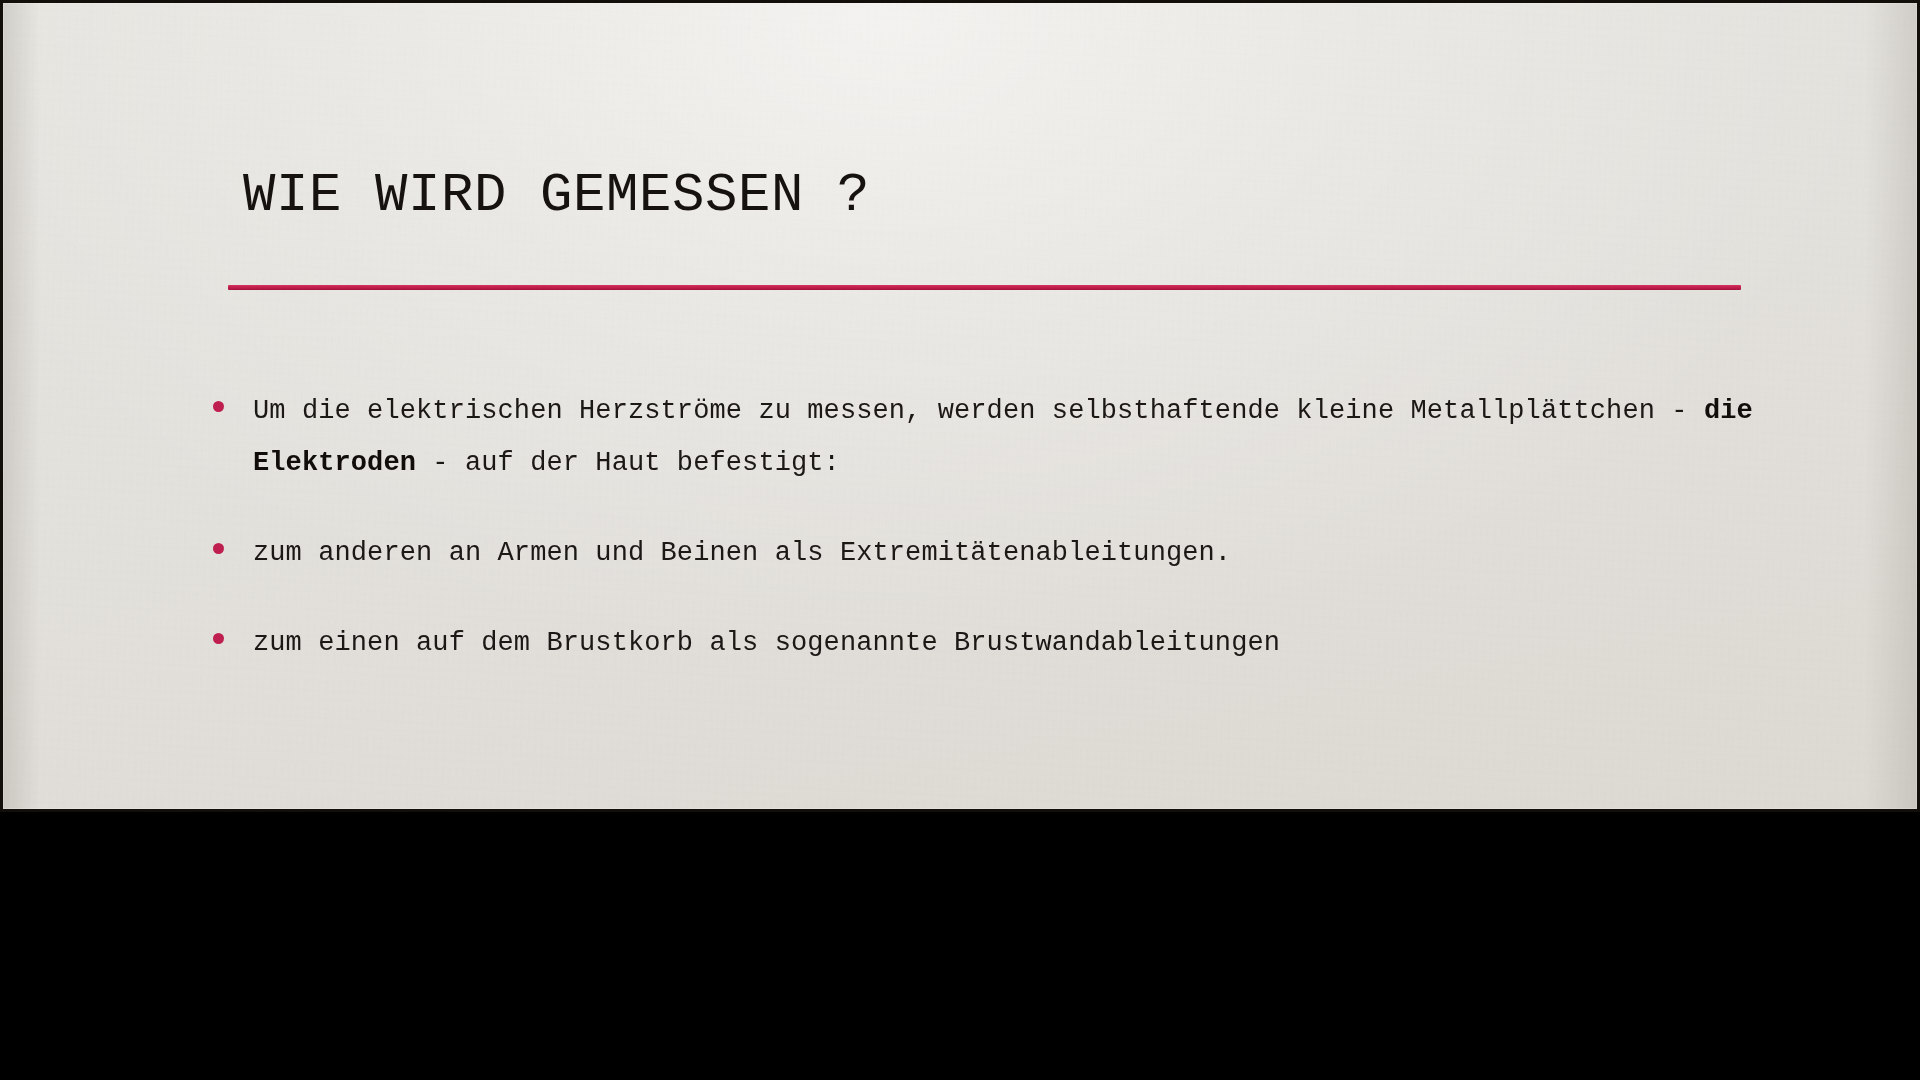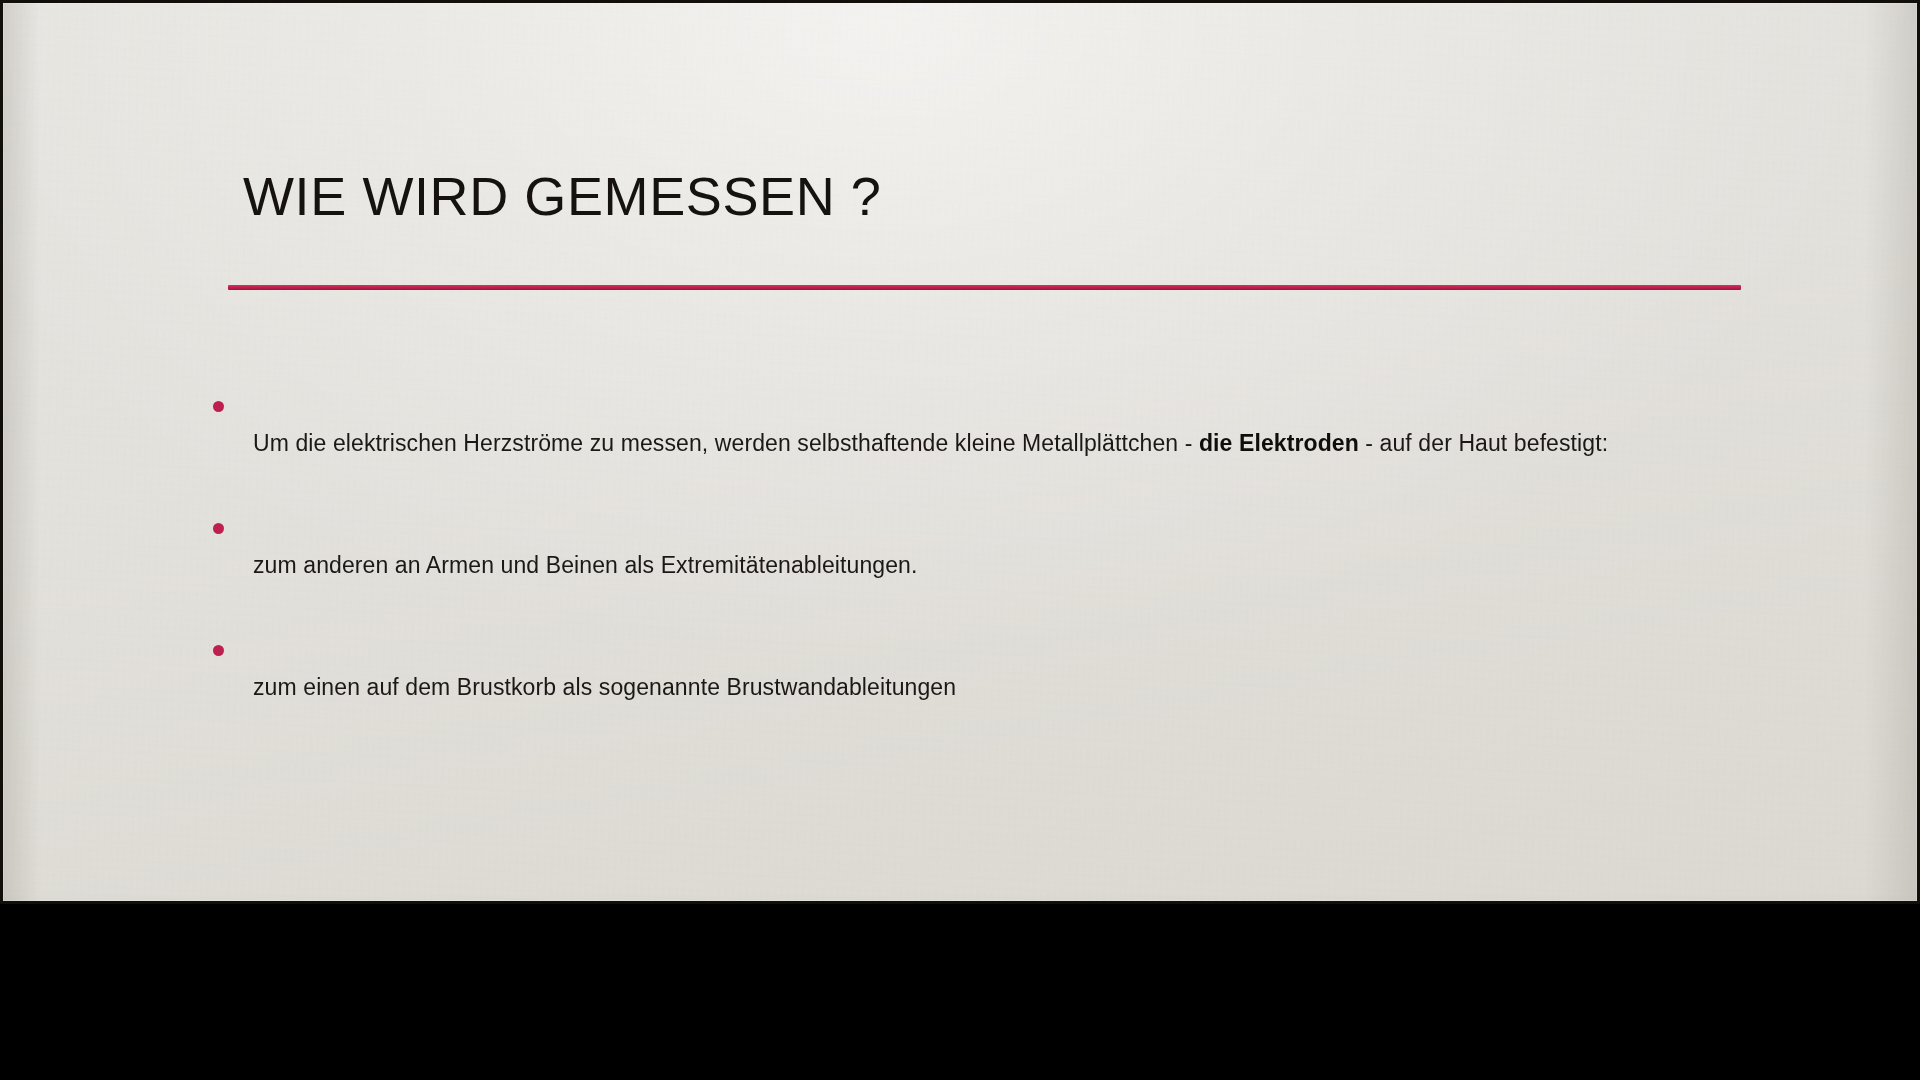--- a/index.html
+++ b/index.html
@@ -3,24 +3,24 @@
 <meta charset="utf-8">
 <style>
   html, body {
     margin: 0;
     padding: 0;
     background: #000;
   }
   #slide {
     position: relative;
     width: 1920px;
-    height: 904px;
+    height: 812px;
     overflow: hidden;
     background: #1a1512;
-    font-family: Liberation Sans, sans-serif;
+    font-family: Liberation Mono, monospace;
   }
 
   
   #wall {
     position: absolute;
     left: 0; top: 0;
     width: 1920px;
     height: 963px;
     background:
       radial-gradient(ellipse 1400px 900px at 46% 2%,
@@ -189,26 +189,25 @@
     padding-top: 16px;
   }
   .bullet-dot {
     width: 11px;
     height: 11px;
     border-radius: 50%;
     background: #bf1f4f;
     display: block;
   }
   .bullet-text {
-    font-size: 23px;
+    font-size: 27px;
     line-height: 52px;
     color: #1b1816;
     font-weight: 400;
     letter-spacing: 0.1px;
-    margin-top: 32px;
   }
   .bullet-text b {
     font-weight: 700;
     color: #100d0b;
   }
 </style>
 </head>
 <body>
 
 <div id="slide">

